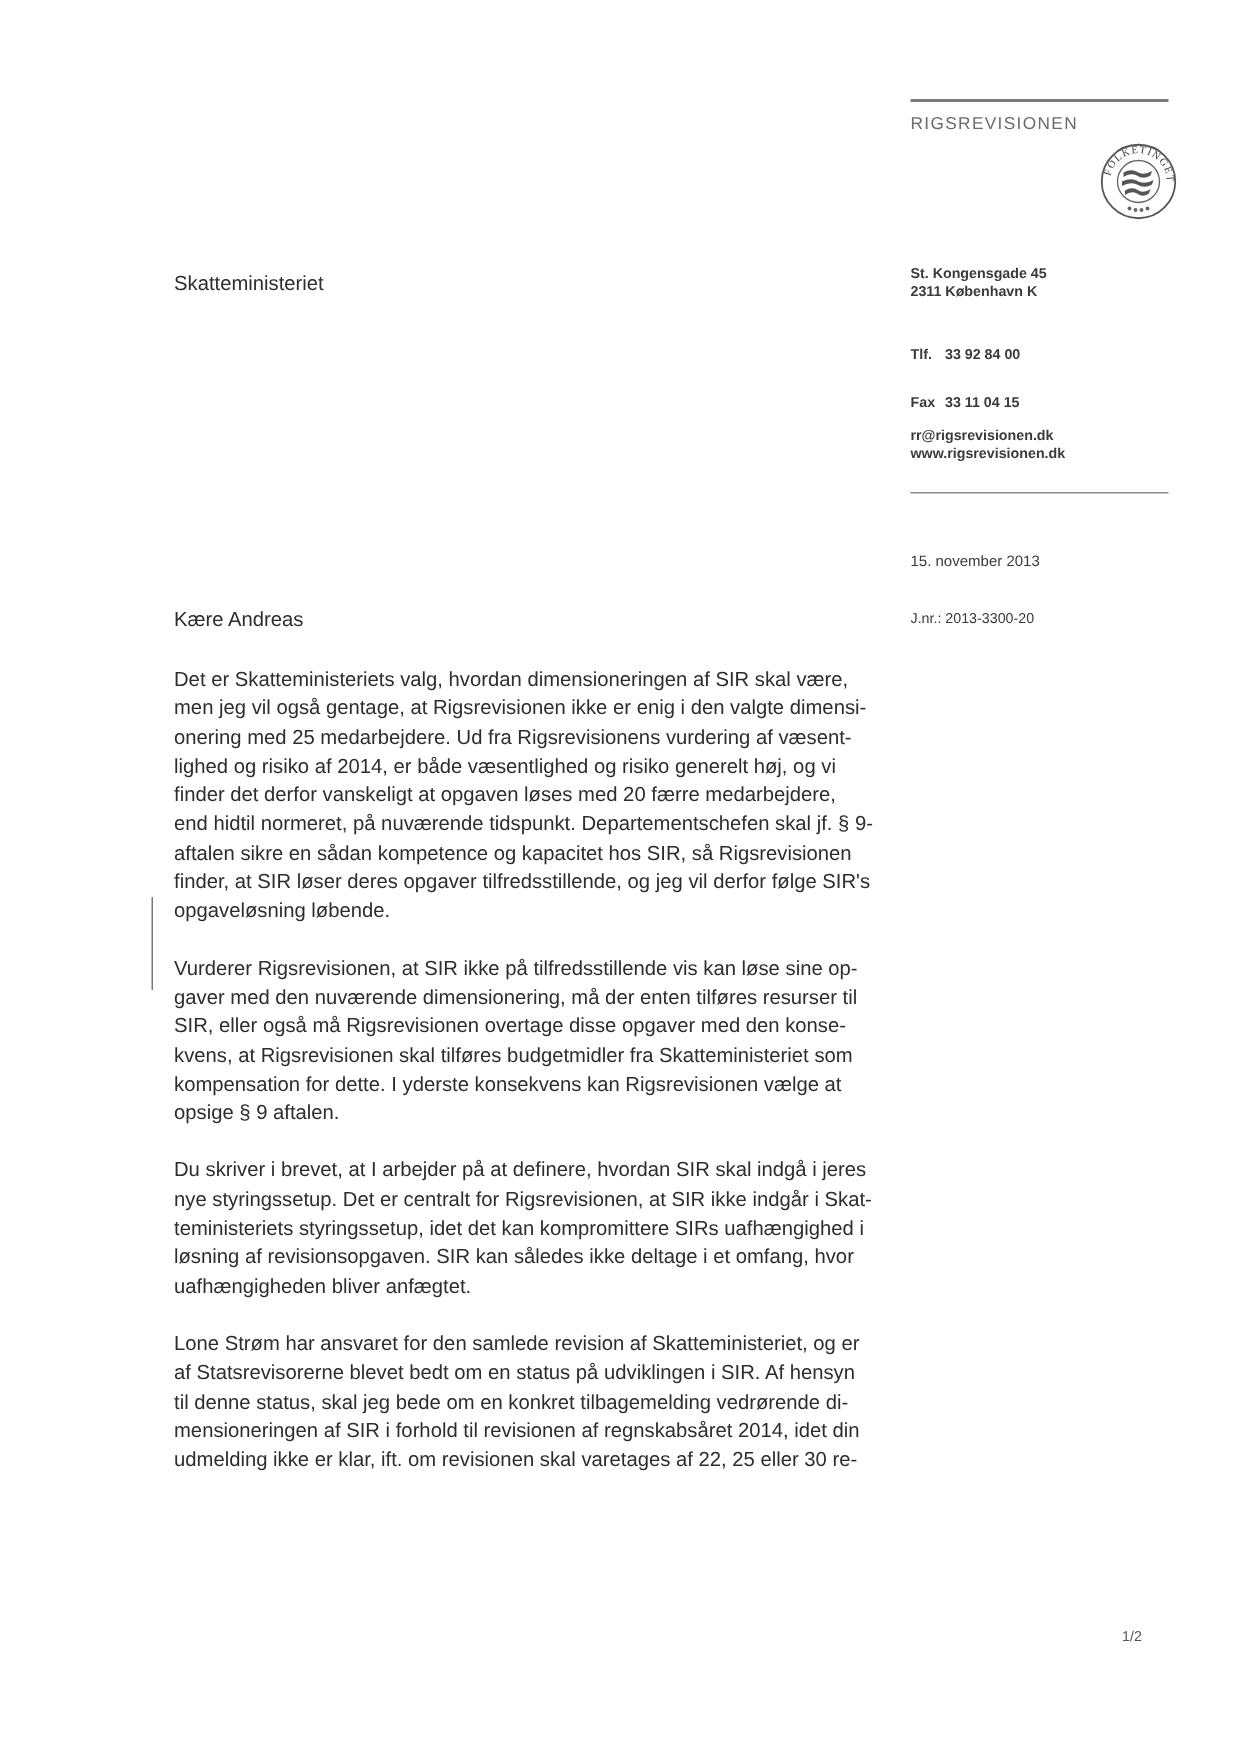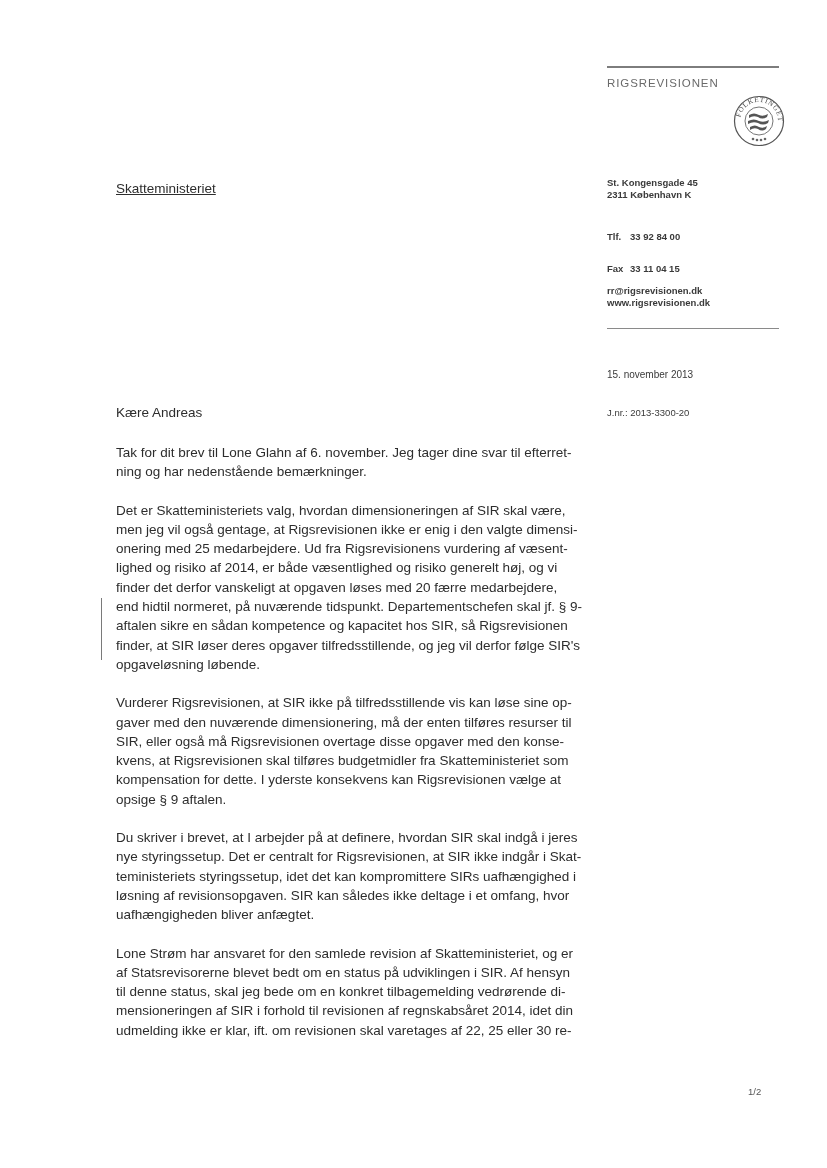--- a/index.html
+++ b/index.html
@@ -39,21 +39,21 @@
       height: 52px;
     }
     .recipient {
       position: absolute;
       left: 116px;
       top: 179px;
       font-size: 13.5px;
       line-height: 20px;
       color: #2d2d2d;
     }
-    .recipient div { white-space: nowrap; text-decoration: underline; }
+    .recipient div { white-space: nowrap; }
     .sender {
       position: absolute;
       left: 607px;
       top: 177px;
       font-size: 9.5px;
       line-height: 12px;
       color: #3a3a3a;
     }
     .sender .gap { height: 10px; }
     .sender .row { white-space: nowrap; font-weight: bold; }
@@ -164,22 +164,20 @@
 <div class="sender-rule"></div>
 
 <div class="date">15. november 2013</div>
 <div class="jnr">J.nr.: 2013-3300-20</div>
 
 <div class="salutation">Kære Andreas</div>
 
 <div class="margin-mark"></div>
 
 <div class="body">
-  <p>Tak for dit brev til Lone Glahn af 6. november. Jeg tager dine svar til efterret-
-ning og har nedenstående bemærkninger.</p>
   <p>Det er Skatteministeriets valg, hvordan dimensioneringen af SIR skal være,
 men jeg vil også gentage, at Rigsrevisionen ikke er enig i den valgte dimensi-
 onering med 25 medarbejdere. Ud fra Rigsrevisionens vurdering af væsent-
 lighed og risiko af 2014, er både væsentlighed og risiko generelt høj, og vi
 finder det derfor vanskeligt at opgaven løses med 20 færre medarbejdere,
 end hidtil normeret, på nuværende tidspunkt. Departementschefen skal jf. § 9-
 aftalen sikre en sådan kompetence og kapacitet hos SIR, så Rigsrevisionen
 finder, at SIR løser deres opgaver tilfredsstillende, og jeg vil derfor følge SIR's
 opgaveløsning løbende.</p>
   <p>Vurderer Rigsrevisionen, at SIR ikke på tilfredsstillende vis kan løse sine op-

